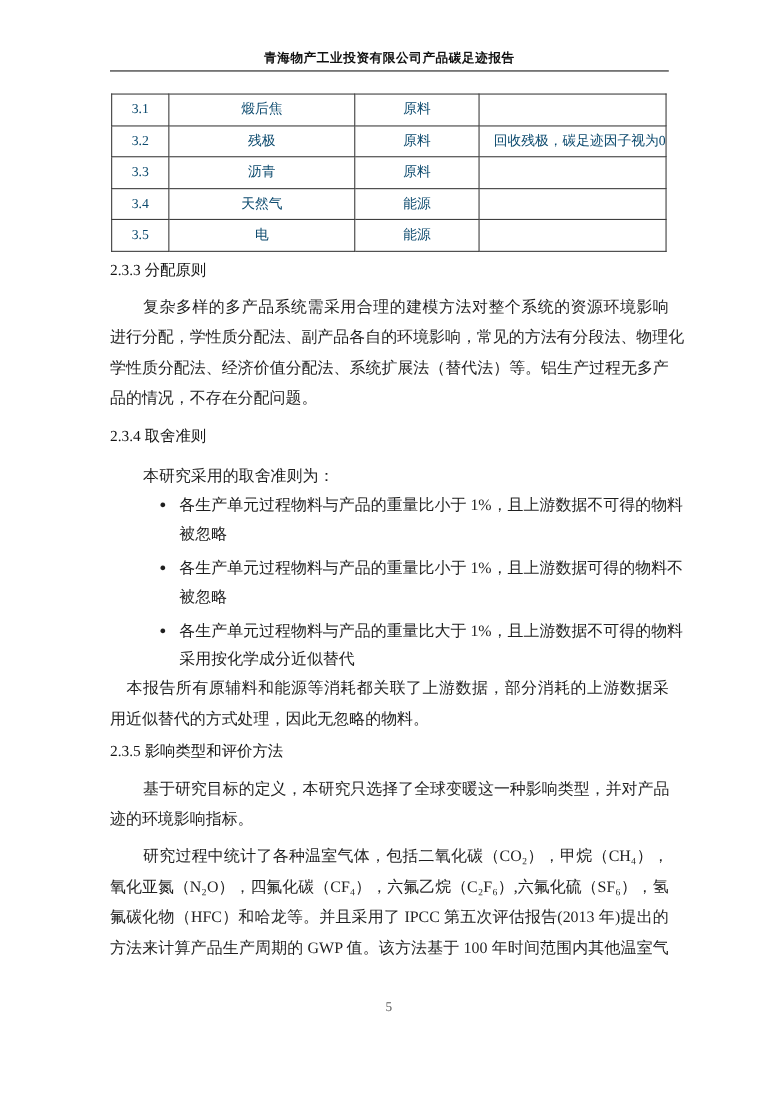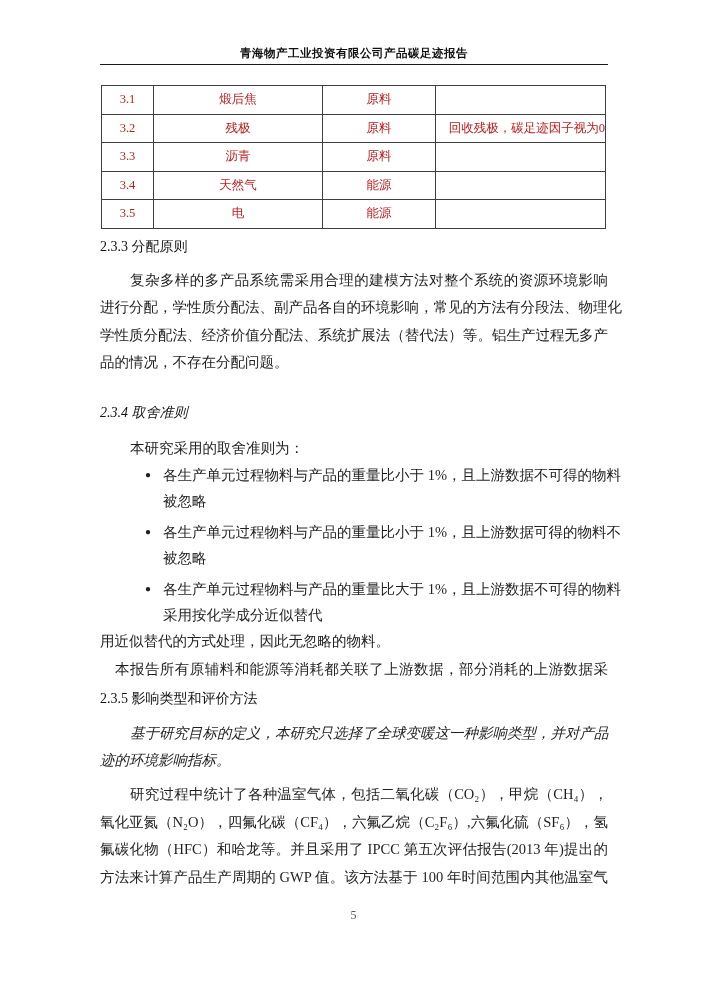--- a/index.html
+++ b/index.html
@@ -32,47 +32,47 @@
     width: 504px;
     table-layout: fixed;
   }
   table.mtable td {
     border: 1px solid #3f3f3f;
     height: 27.5px;
     font-size: 12.5px;
     text-align: center;
     vertical-align: middle;
     padding: 0;
-    color: #b91c1c;
+    color: #0c4a6e;
     overflow: hidden;
     white-space: nowrap;
   }
   table.mtable td.note-cell { text-align: right; padding-left: 5px; }
   .col-no { width: 52px; } .col-name { width: 169px; }
   .col-type { width: 113px; } .col-note { width: 170px; }
 
   
   .content { font-size: 14.5px; color: #1f1f1f; }
   .sec-heading { font-size: 14px; line-height: 20px; color: #141414; }
   .h-233 { margin-top: 8px; }
-  .h-234 { margin-top: 26px; font-style: italic; }
+  .h-234 { margin-top: 11px; }
   .h-235 { margin-top: 5.5px; }
 
   .line {
     line-height: 27.5px;
     text-align: justify;
     text-align-last: justify;
     white-space: nowrap;
   }
   .line.short { text-align-last: left; }
   .indent { padding-left: 30px; }
   .p-233 { margin-top: 10px; }
   .p-intro { margin-top: 12px; }
   .p-close { margin-top: 0; }
-  .p-235a { margin-top: 11px; font-style: italic; }
+  .p-235a { margin-top: 11px; }
   .p-235b { margin-top: 6.5px; }
 
   
   .bullet-item { margin-top: 0; }
   .bullet-item + .bullet-item { margin-top: 5px; }
   .bullet-line1 {
     display: flex;
     padding-left: 45px;
     line-height: 26px;
   }
@@ -184,22 +184,22 @@
       <div class="bullet-item">
         <div class="bullet-line1">
           <span class="bullet-marker">●</span>
           <span class="bullet-text">各生产单元过程物料与产品的重量比大于 1%，且上游数据不可得的物料</span>
         </div>
         <div class="bullet-line2">采用按化学成分近似替代</div>
       </div>
     </div>
 
     <div class="p-close">
+      <div class="line" style="padding-left:15px;">本报告所有原辅料和能源等消耗都关联了上游数据，部分消耗的上游数据采</div>
       <div class="line short">用近似替代的方式处理，因此无忽略的物料。</div>
-      <div class="line" style="padding-left:15px;">本报告所有原辅料和能源等消耗都关联了上游数据，部分消耗的上游数据采</div>
     </div>
 
     <div class="sec-heading h-235">2.3.5 影响类型和评价方法</div>
     <div class="p-235a">
       <div class="line indent">基于研究目标的定义，本研究只选择了全球变暖这一种影响类型，并对产品</div>
       <div class="line short">迹的环境影响指标。</div>
     </div>
     <div class="p-235b">
       <div class="line indent">研究过程中统计了各种温室气体，包括二氧化碳（CO₂），甲烷（CH₄），</div>
       <div class="line">氧化亚氮（N₂O），四氟化碳（CF₄），六氟乙烷（C₂F₆）,六氟化硫（SF₆），氢</div>

